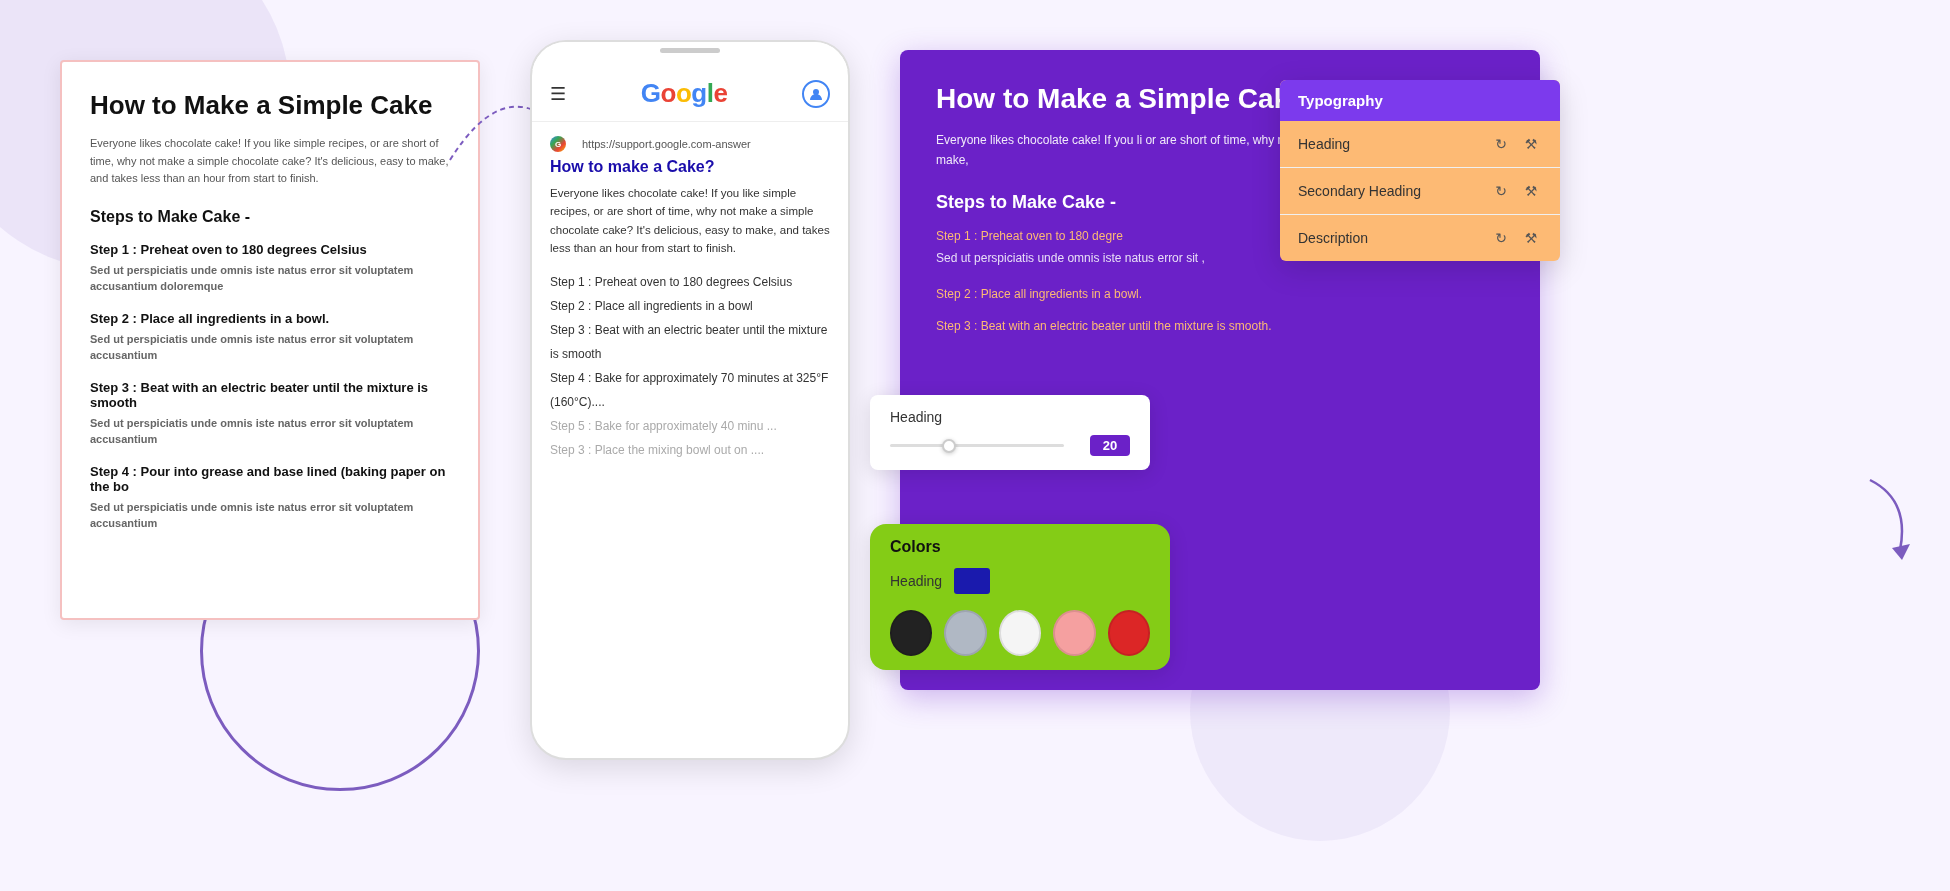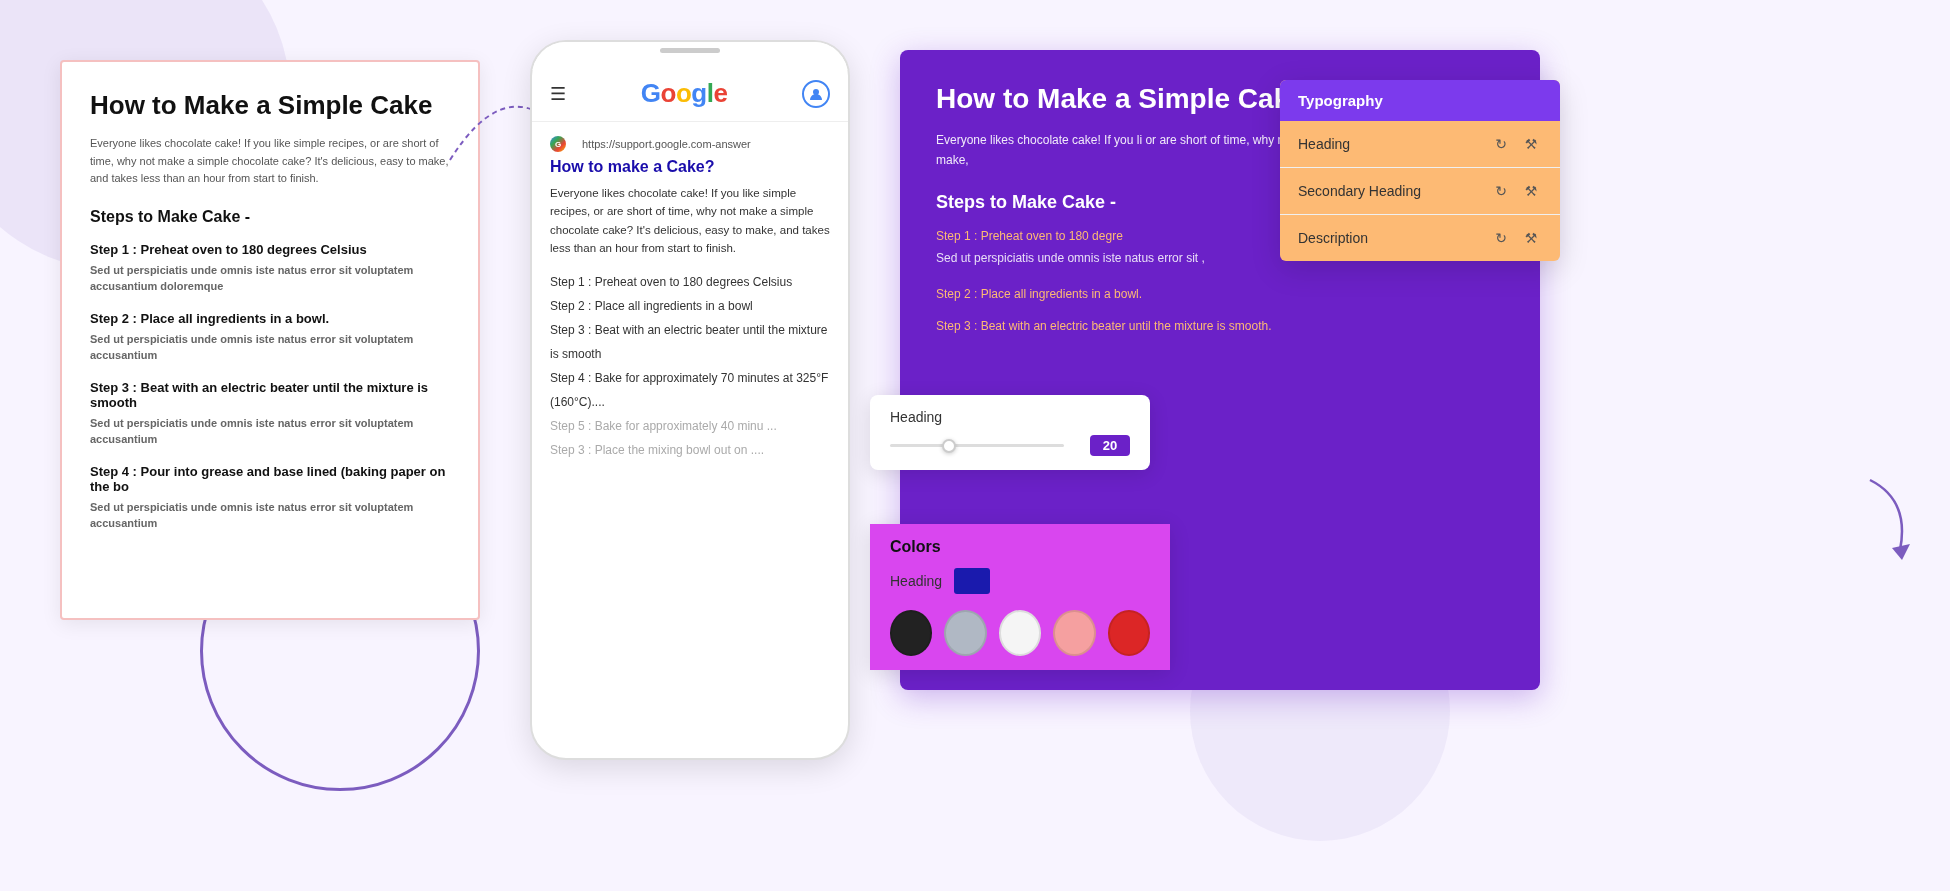--- a/index.html
+++ b/index.html
@@ -405,22 +405,22 @@
       font-weight: 600;
       min-width: 40px;
       text-align: center;
     }
 
     
     .colors-section {
       position: absolute;
       bottom: 20px;
       left: -30px;
-      background: #d946ef;
-      border-radius: 0;
+      background: #84cc16;
+      border-radius: 16px;
       padding: 14px 20px;
       box-shadow: 0 4px 20px rgba(0,0,0,0.12);
       z-index: 20;
       width: 300px;
     }
 
     .colors-title {
       font-size: 16px;
       font-weight: 700;
       color: #111;

